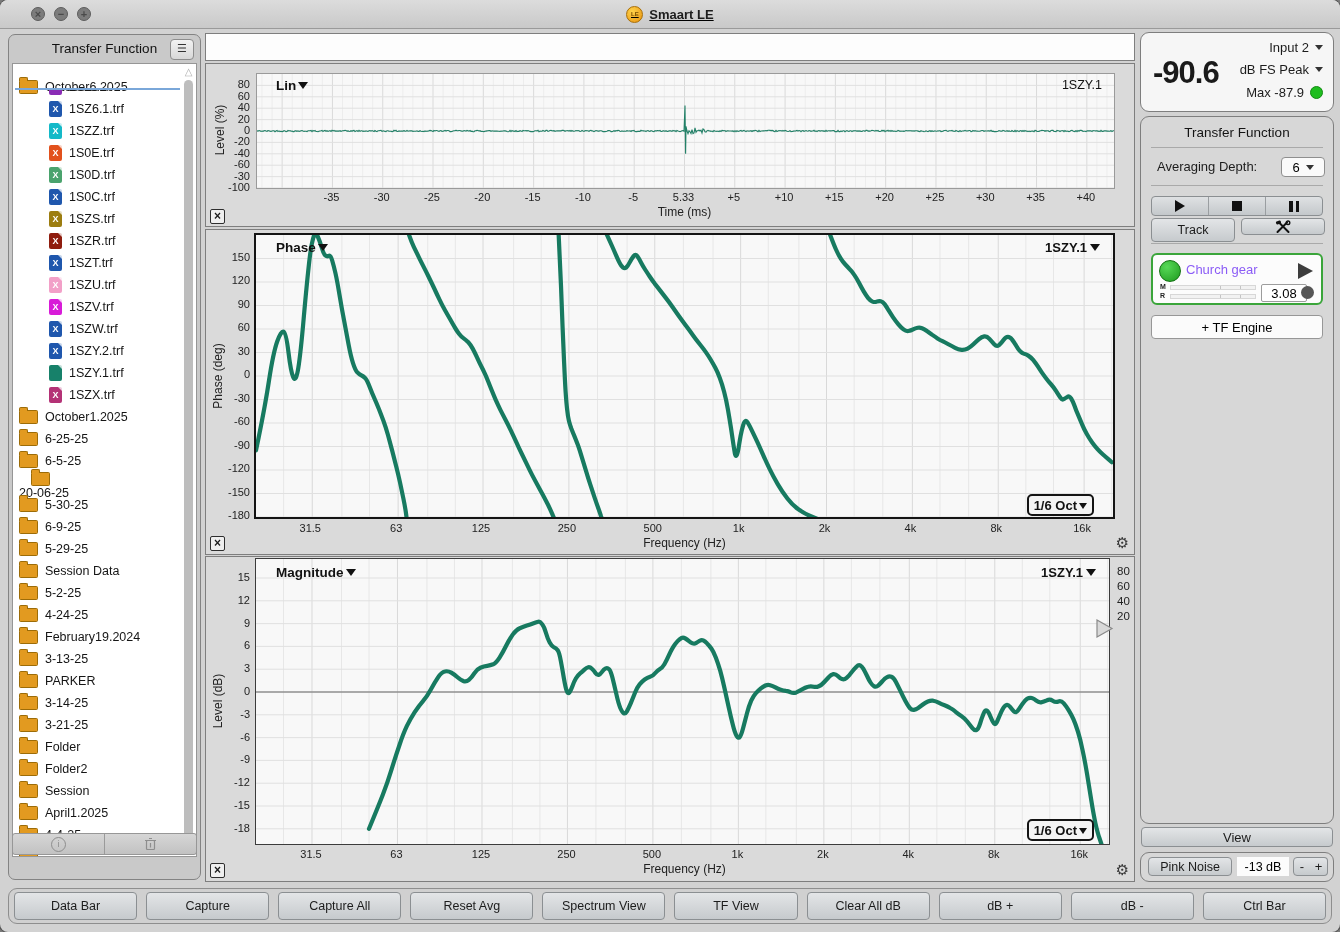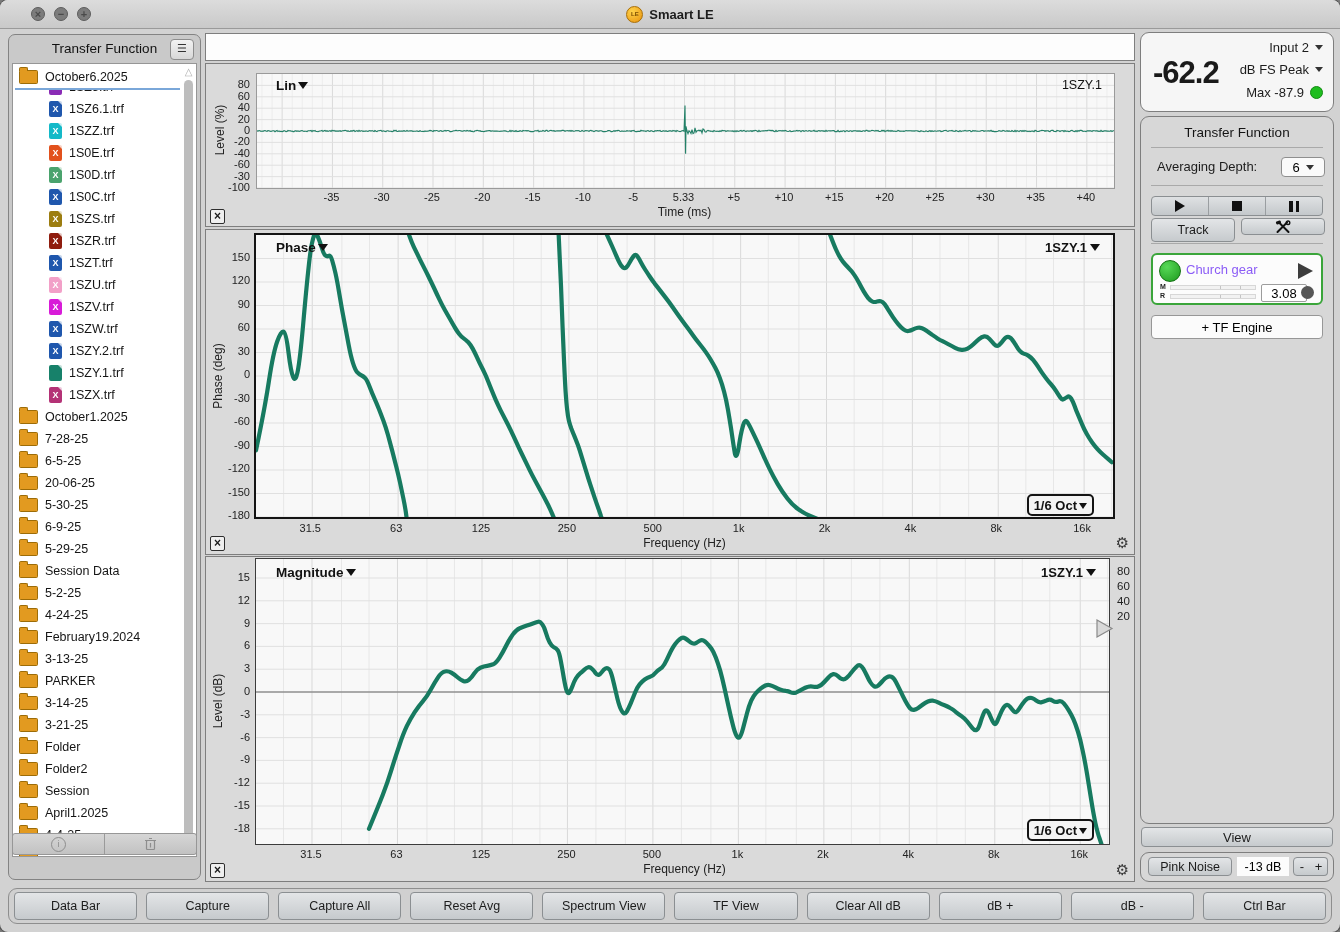--- a/index.html
+++ b/index.html
@@ -1,21 +1,21 @@
 <!DOCTYPE html>
 <html><head>
 <meta charset="utf-8">
 <style>
   html,body{margin:0;padding:0;background:#7a7a7a;font-family:"Liberation Sans",sans-serif;-webkit-font-smoothing:antialiased;}
   #window{position:relative;width:1340px;height:932px;background:#d2d2d2;border-radius:8px;overflow:hidden;box-shadow:0 0 0 1px #555;}
   
   #titlebar{position:absolute;left:0;top:0;width:100%;height:28px;background:linear-gradient(#dcdcdc,#c9c9c9);border-bottom:1px solid #9a9a9a;}
   .tl{position:absolute;top:7px;width:14px;height:14px;border-radius:50%;background:#7c7c7c;border:1px solid #5d5d5d;color:#4a4a4a;font-size:11px;line-height:13px;text-align:center;font-weight:bold;box-sizing:border-box;}
   #tl-close{left:31px}#tl-min{left:54px}#tl-zoom{left:77px}
-  #title-center{position:absolute;left:0;top:0;width:100%;height:28px;display:flex;align-items:center;justify-content:center;gap:6px;}
+  #title-center{position:absolute;left:0;top:0;width:100%;height:28px;display:flex;align-items:center;justify-content:center;gap:6px;text-decoration:underline;}
   #app-icon{width:15px;height:15px;border-radius:50%;background:radial-gradient(circle at 35% 30%,#ffd24a,#e8930f);border:1px solid #a86e06;color:#7a4d00;font-size:6px;font-weight:bold;display:flex;align-items:center;justify-content:center;}
   #win-title{font-size:13px;font-weight:bold;color:#1d1d1d;}
   
   #sidebar{position:absolute;left:8px;top:34px;width:193px;height:846px;background:#c9c9c9;border:1px solid #838383;border-radius:7px;box-sizing:border-box;}
   #sb-title{position:absolute;left:0;top:0;width:100%;height:27px;line-height:27px;text-align:center;font-size:13.5px;color:#111;}
   #sb-menu-btn{position:absolute;right:6px;top:4px;width:22px;height:19px;background:linear-gradient(#f2f2f2,#d8d8d8);border:1px solid #8d8d8d;border-radius:4px;font-size:11px;line-height:17px;text-align:center;color:#333;}
   #sb-list{position:absolute;left:3px;top:28px;width:185px;height:794px;background:#fff;border:1px solid #969696;box-sizing:border-box;overflow:hidden;}
   .row{position:absolute;left:0;height:22px;display:flex;align-items:center;font-size:12.5px;color:#151515;white-space:nowrap;}
   .folder-icon{position:relative;width:17px;height:12px;background:#e29a20;border:1px solid #9c6c08;border-radius:1.5px;margin-right:7px;flex:none;}
   .folder-icon:before{content:"";position:absolute;left:-1px;top:-4px;width:7px;height:3px;background:#e29a20;border:1px solid #9c6c08;border-bottom:none;border-radius:2px 2px 0 0;}
@@ -110,21 +110,21 @@
     <div id="title-center">
       <span id="app-icon">LE</span>
       <span id="win-title">Smaart LE</span>
     </div>
   </div>
 
   <div id="sidebar">
     <div id="sb-title">Transfer Function</div>
     <div id="sb-menu-btn">☰</div>
     <div id="sb-list">
-      <div class="row" id="root-row" style="top:2px;left:6px;">
+      <div class="row" id="root-row" style="top:12px;left:6px;">
         <span class="folder-icon"></span>
         <span>October6.2025</span>
       </div>
       <div id="root-underline"></div>
       <div id="sb-scrollzone">
           <div class="row" style="top: -14px; left: 34px;">
             <span class="file-icon" style="background: rgb(138, 43, 181);">X</span>
             <span>1SZ5.trf</span>
           </div>
           <div class="row" style="top: 8px; left: 34px;">
@@ -184,27 +184,27 @@
           <div class="row" style="top: 294px; left: 34px;">
             <span class="file-icon" style="background: rgb(180, 50, 118);">X<i></i></span>
             <span>1SZX.trf</span>
           </div>
           <div class="row" style="top: 316px; left: 4px;">
             <span class="folder-icon"></span>
             <span>October1.2025</span>
           </div>
           <div class="row" style="top: 338px; left: 4px;">
             <span class="folder-icon"></span>
-            <span>7-28-25</span>
+            <span>6-25-25</span>
           </div>
           <div class="row" style="top: 360px; left: 4px;">
             <span class="folder-icon"></span>
             <span>6-5-25</span>
           </div>
-          <div class="row" style="top: 382px; left: 4px;">
+          <div class="row" style="top: 382px; left: 4px; flex-direction: column;">
             <span class="folder-icon"></span>
             <span>20-06-25</span>
           </div>
           <div class="row" style="top: 404px; left: 4px;">
             <span class="folder-icon"></span>
             <span>5-30-25</span>
           </div>
           <div class="row" style="top: 426px; left: 4px;">
             <span class="folder-icon"></span>
             <span>6-9-25</span>
@@ -633,21 +633,21 @@
     <div class="axis-xlab" style="top:305px;">Frequency (Hz)</div>
     <div class="oct-btn" style="right:40px;top:262px;">
         <span>1/6 Oct</span>
         <span class="tri small"></span>
       </div>
     <div class="closebox" style="bottom:3px;">×</div>
     <div class="gear" style="bottom:2px;">⚙</div>
   </div>
 
   <div class="panelbox" id="meter-box">
-    <div id="meter-value">-62.2</div>
+    <div id="meter-value">-90.6</div>
     <div class="meter-row" style="top:7px;">
         <span>Input 2</span>
         <span class="dd-tri"></span>
       </div>
     <div class="meter-row" style="top:29px;">
         <span>dB FS Peak</span>
         <span class="dd-tri"></span>
       </div>
     <div class="meter-row" style="top:52px;">
         <span>Max -87.9</span>

